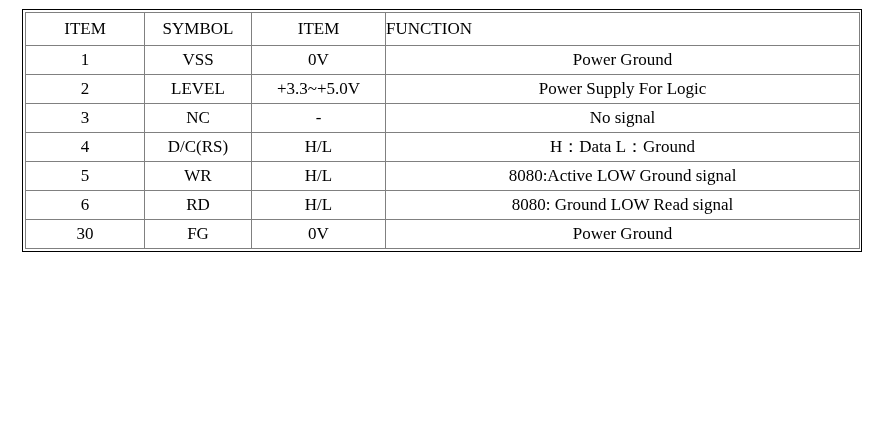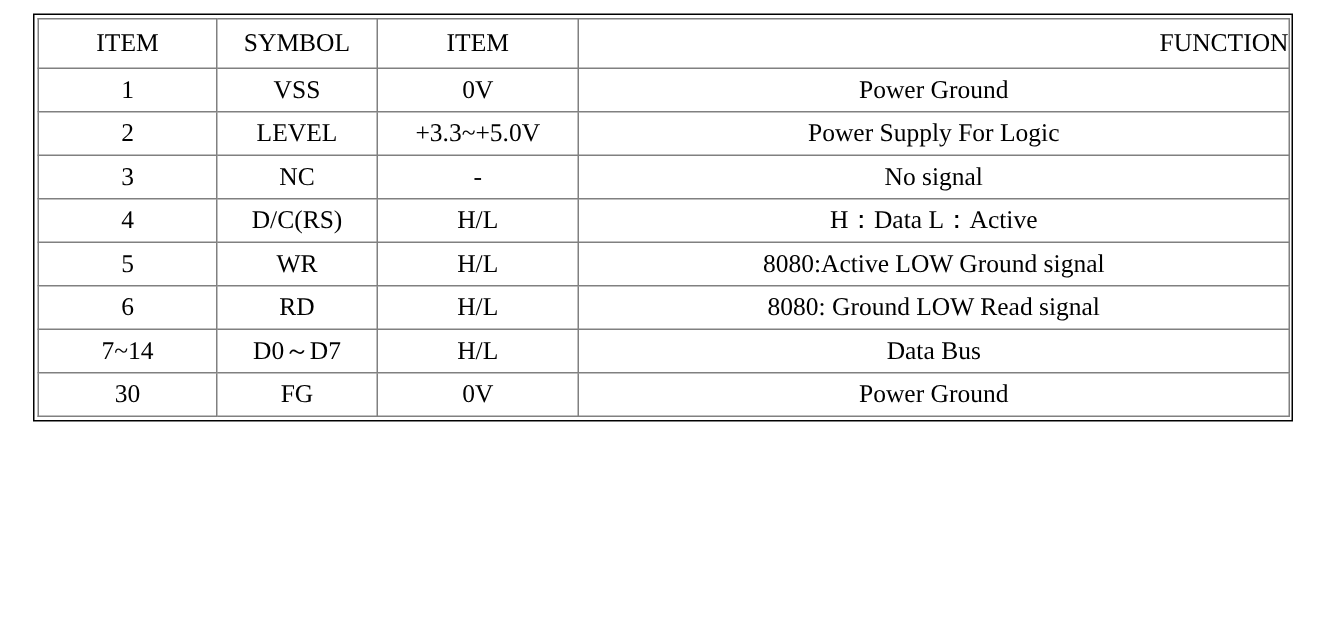--- a/index.html
+++ b/index.html
@@ -73,21 +73,21 @@
   .cell-left {
     text-align: center;
     padding-left: 9px;
   }
 
   
   .hdr-item, .hdr-symbol, .hdr-level {
     text-align: center;
   }
   .hdr-function {
-    text-align: right;
+    text-align: left;
     padding-left: 9px;
   }
 </style>
 </head>
 <body>
 
 <div class="page">
   <div class="table-frame">
     <table class="pin-table">
       <colgroup>
@@ -120,41 +120,35 @@
         <tr>
           <td class="cell-center">3</td>
           <td class="cell-center">NC</td>
           <td class="cell-center">-</td>
           <td class="cell-left">No signal</td>
         </tr>
         <tr>
           <td class="cell-center">4</td>
           <td class="cell-center">D/C(RS)</td>
           <td class="cell-center">H/L</td>
-          <td class="cell-left">H：Data  L：Active</td>
+          <td class="cell-left">H：Data  L：Ground</td>
         </tr>
         <tr>
           <td class="cell-center">5</td>
           <td class="cell-center">WR</td>
           <td class="cell-center">H/L</td>
           <td class="cell-left">8080:Active LOW Ground signal</td>
         </tr>
         <tr>
           <td class="cell-center">6</td>
           <td class="cell-center">RD</td>
           <td class="cell-center">H/L</td>
           <td class="cell-left">8080: Ground LOW Read signal</td>
         </tr>
         <tr>
-          <td class="cell-center">7~14</td>
-          <td class="cell-center">D0～D7</td>
-          <td class="cell-center">H/L</td>
-          <td class="cell-left">Data Bus</td>
-        </tr>
-        <tr>
           <td class="cell-center">30</td>
           <td class="cell-center">FG</td>
           <td class="cell-center">0V</td>
           <td class="cell-left">Power Ground</td>
         </tr>
       </tbody>
     </table>
   </div>
 </div>
 

